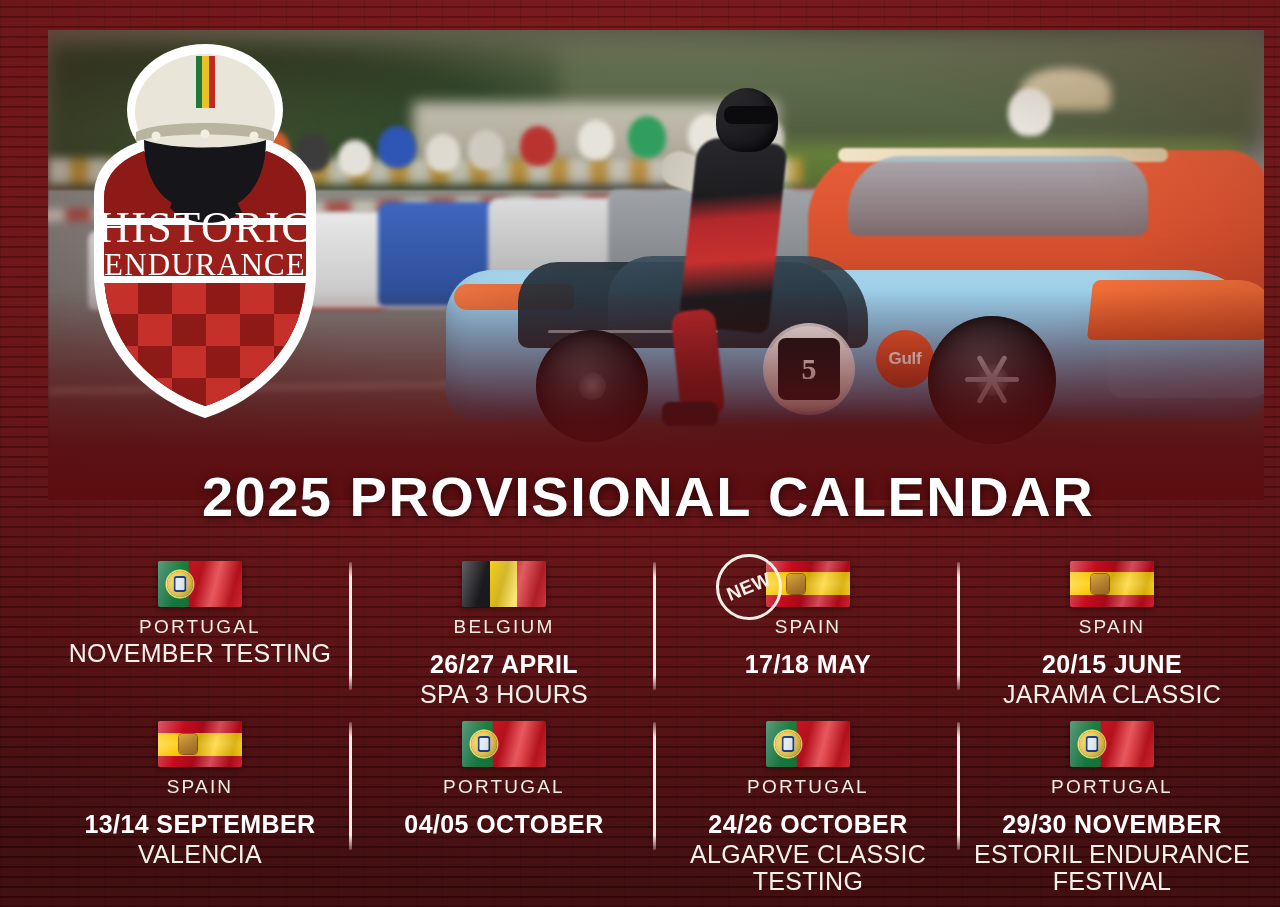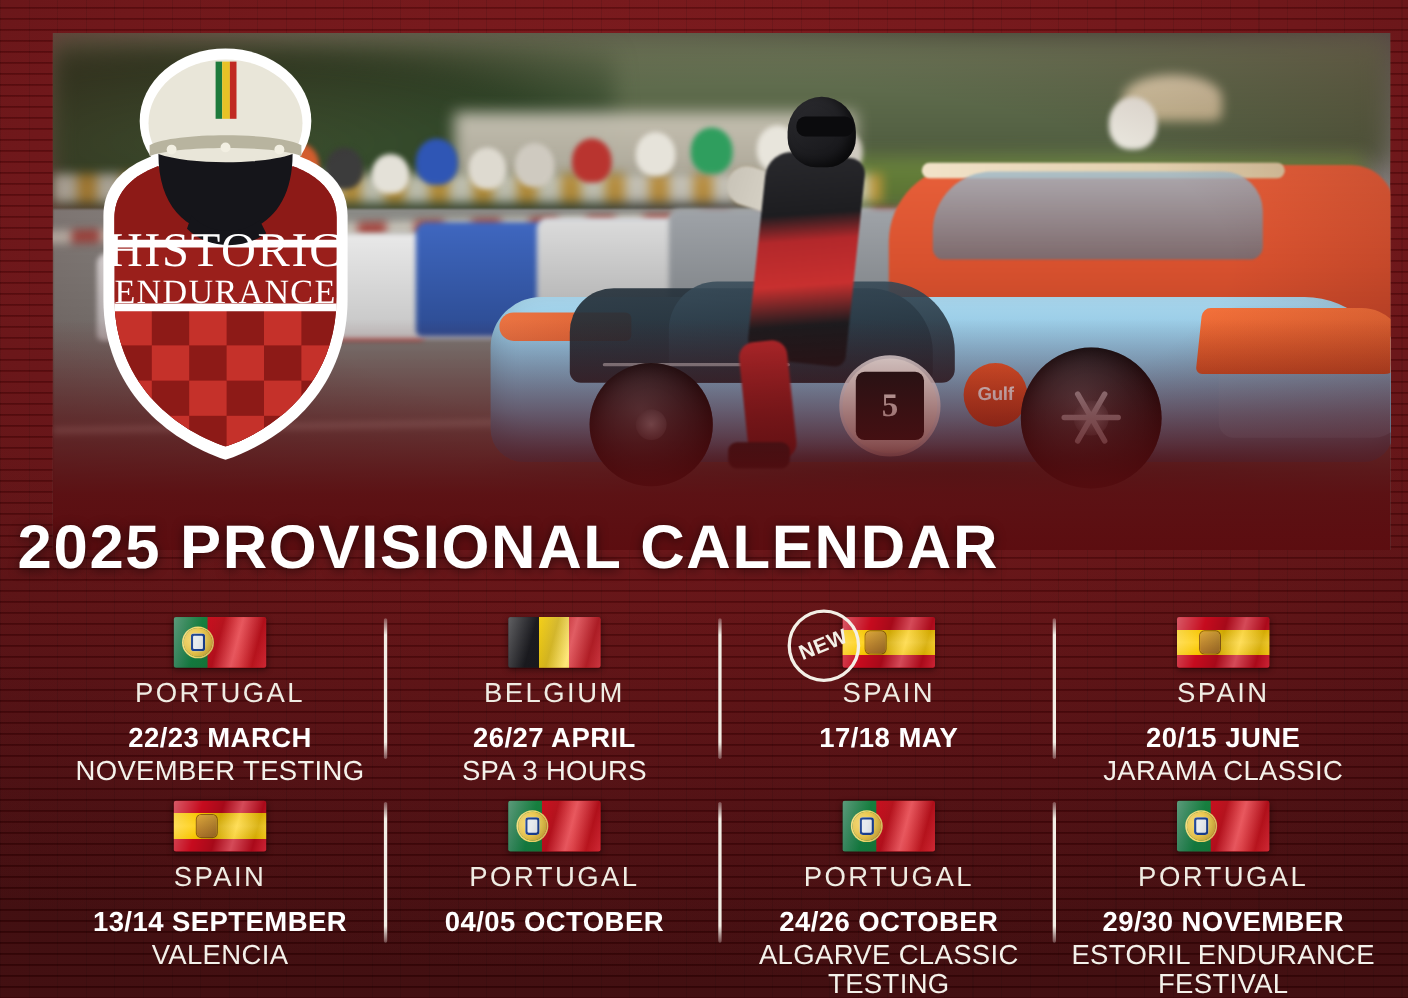--- a/index.html
+++ b/index.html
@@ -264,21 +264,21 @@
 
   
   .logo {
     position:absolute; left:62px; top:36px; width:254px; height:390px;
     z-index:6;
   }
 
   
   .title {
     position:absolute; left:0; top:464px; width:100%;
-    text-align:left;
+    text-align:center;
     z-index:7;
     color:#ffffff;
     font-size:56px;
     font-weight:bold;
     letter-spacing:1.5px;
     font-family:"Liberation Sans", sans-serif;
     text-shadow:0 2px 10px rgba(0,0,0,.55);
     white-space:nowrap;
   }
 
@@ -372,21 +372,21 @@
     color:#f4f0e7;
     font-size:19px;
     font-weight:bold;
     letter-spacing:.5px;
     font-family:"Liberation Sans", sans-serif;
   }
 
   .country {
     margin-top:6px;
     color:#f0ece3;
-    font-size:25px;
+    font-size:19px;
     letter-spacing:2.2px;
     font-weight:normal;
   }
   .date {
     margin-top:12px;
     color:#ffffff;
     font-size:25px;
     font-weight:bold;
     letter-spacing:.4px;
   }
@@ -538,21 +538,20 @@
 
   <div class="calendar">
       <div class="event">
         <div class="flag-wrap">
           <div class="flag flag-pt">
             <div class="arms"></div>
             <div class="flag-shine"></div>
           </div>
         </div>
         <div class="country">PORTUGAL</div>
-        <div class="date">22/23 MARCH</div>
         <div class="venue">NOVEMBER TESTING</div>
       </div>
       <div class="event">
         <div class="flag-wrap">
           <div class="flag flag-be">
             <div class="flag-shine"></div>
           </div>
         </div>
         <div class="country">BELGIUM</div>
         <div class="date">26/27 APRIL</div>

